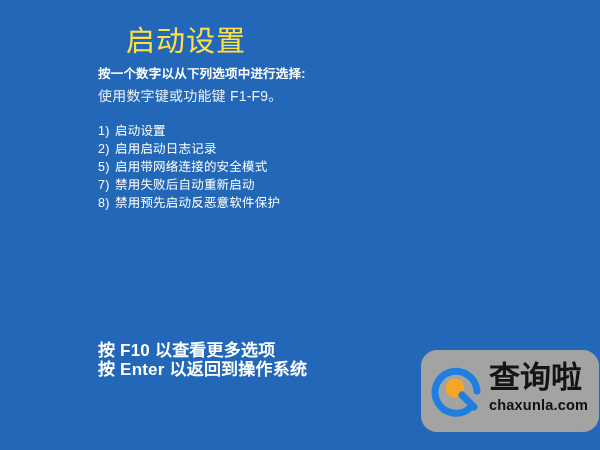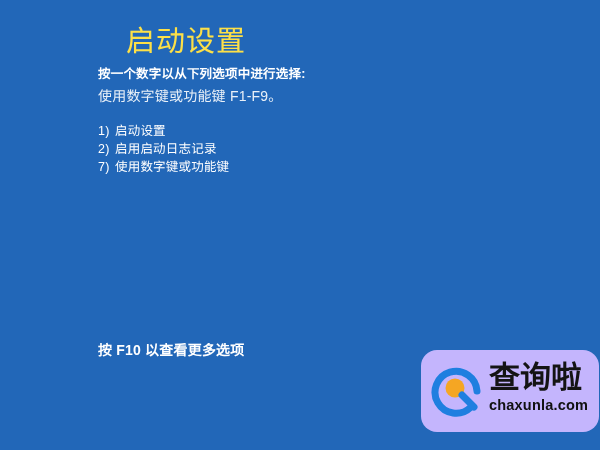--- a/index.html
+++ b/index.html
@@ -101,35 +101,35 @@
     position: absolute;
     top: 341px;
     left: 1px;
     width: 420px;
   }
 
   .footer-row {
     display: block;
     height: 19px;
     line-height: 19px;
-    font-size: 14px;
+    font-size: 17px;
     font-weight: 700;
     color: #ffffff;
     white-space: nowrap;
     letter-spacing: 0.2px;
   }
 
   
   #watermark {
     position: absolute;
     left: 421px;
     top: 350px;
     width: 178px;
     height: 82px;
-    background: #c4b5fd;
+    background: #a3a3a3;
     border-radius: 16px;
     overflow: hidden;
   }
 
   #watermark-inner {
     position: absolute;
     left: 8px;
     top: 6px;
     width: 172px;
     height: 72px;
@@ -187,26 +187,33 @@
     <div id="hint">使用数字键或功能键 F1-F9。</div>
 
     <ul id="options-list">
       <li class="option-row">
         <span class="option-key">1)</span><span class="option-label">启动设置</span>
       </li>
       <li class="option-row">
         <span class="option-key">2)</span><span class="option-label">启用启动日志记录</span>
       </li>
       <li class="option-row">
-        <span class="option-key">7)</span><span class="option-label">使用数字键或功能键</span>
+        <span class="option-key">5)</span><span class="option-label">启用带网络连接的安全模式</span>
+      </li>
+      <li class="option-row">
+        <span class="option-key">7)</span><span class="option-label">禁用失败后自动重新启动</span>
+      </li>
+      <li class="option-row">
+        <span class="option-key">8)</span><span class="option-label">禁用预先启动反恶意软件保护</span>
       </li>
     </ul>
 
     <div id="footer-actions">
       <div class="footer-row">按 F10 以查看更多选项</div>
+      <div class="footer-row">按 Enter 以返回到操作系统</div>
     </div>
 
   </div>
 
   <div id="watermark">
     <div id="watermark-inner">
 
       <span id="logo-mark">
         <svg width="58" height="58" viewBox="0 0 58 58" aria-hidden="true">
           <path d="M41.5 45.5 A21 21 0 1 1 48 29" fill="none" stroke="#1f7fe0" stroke-width="7" stroke-linecap="round"></path>

